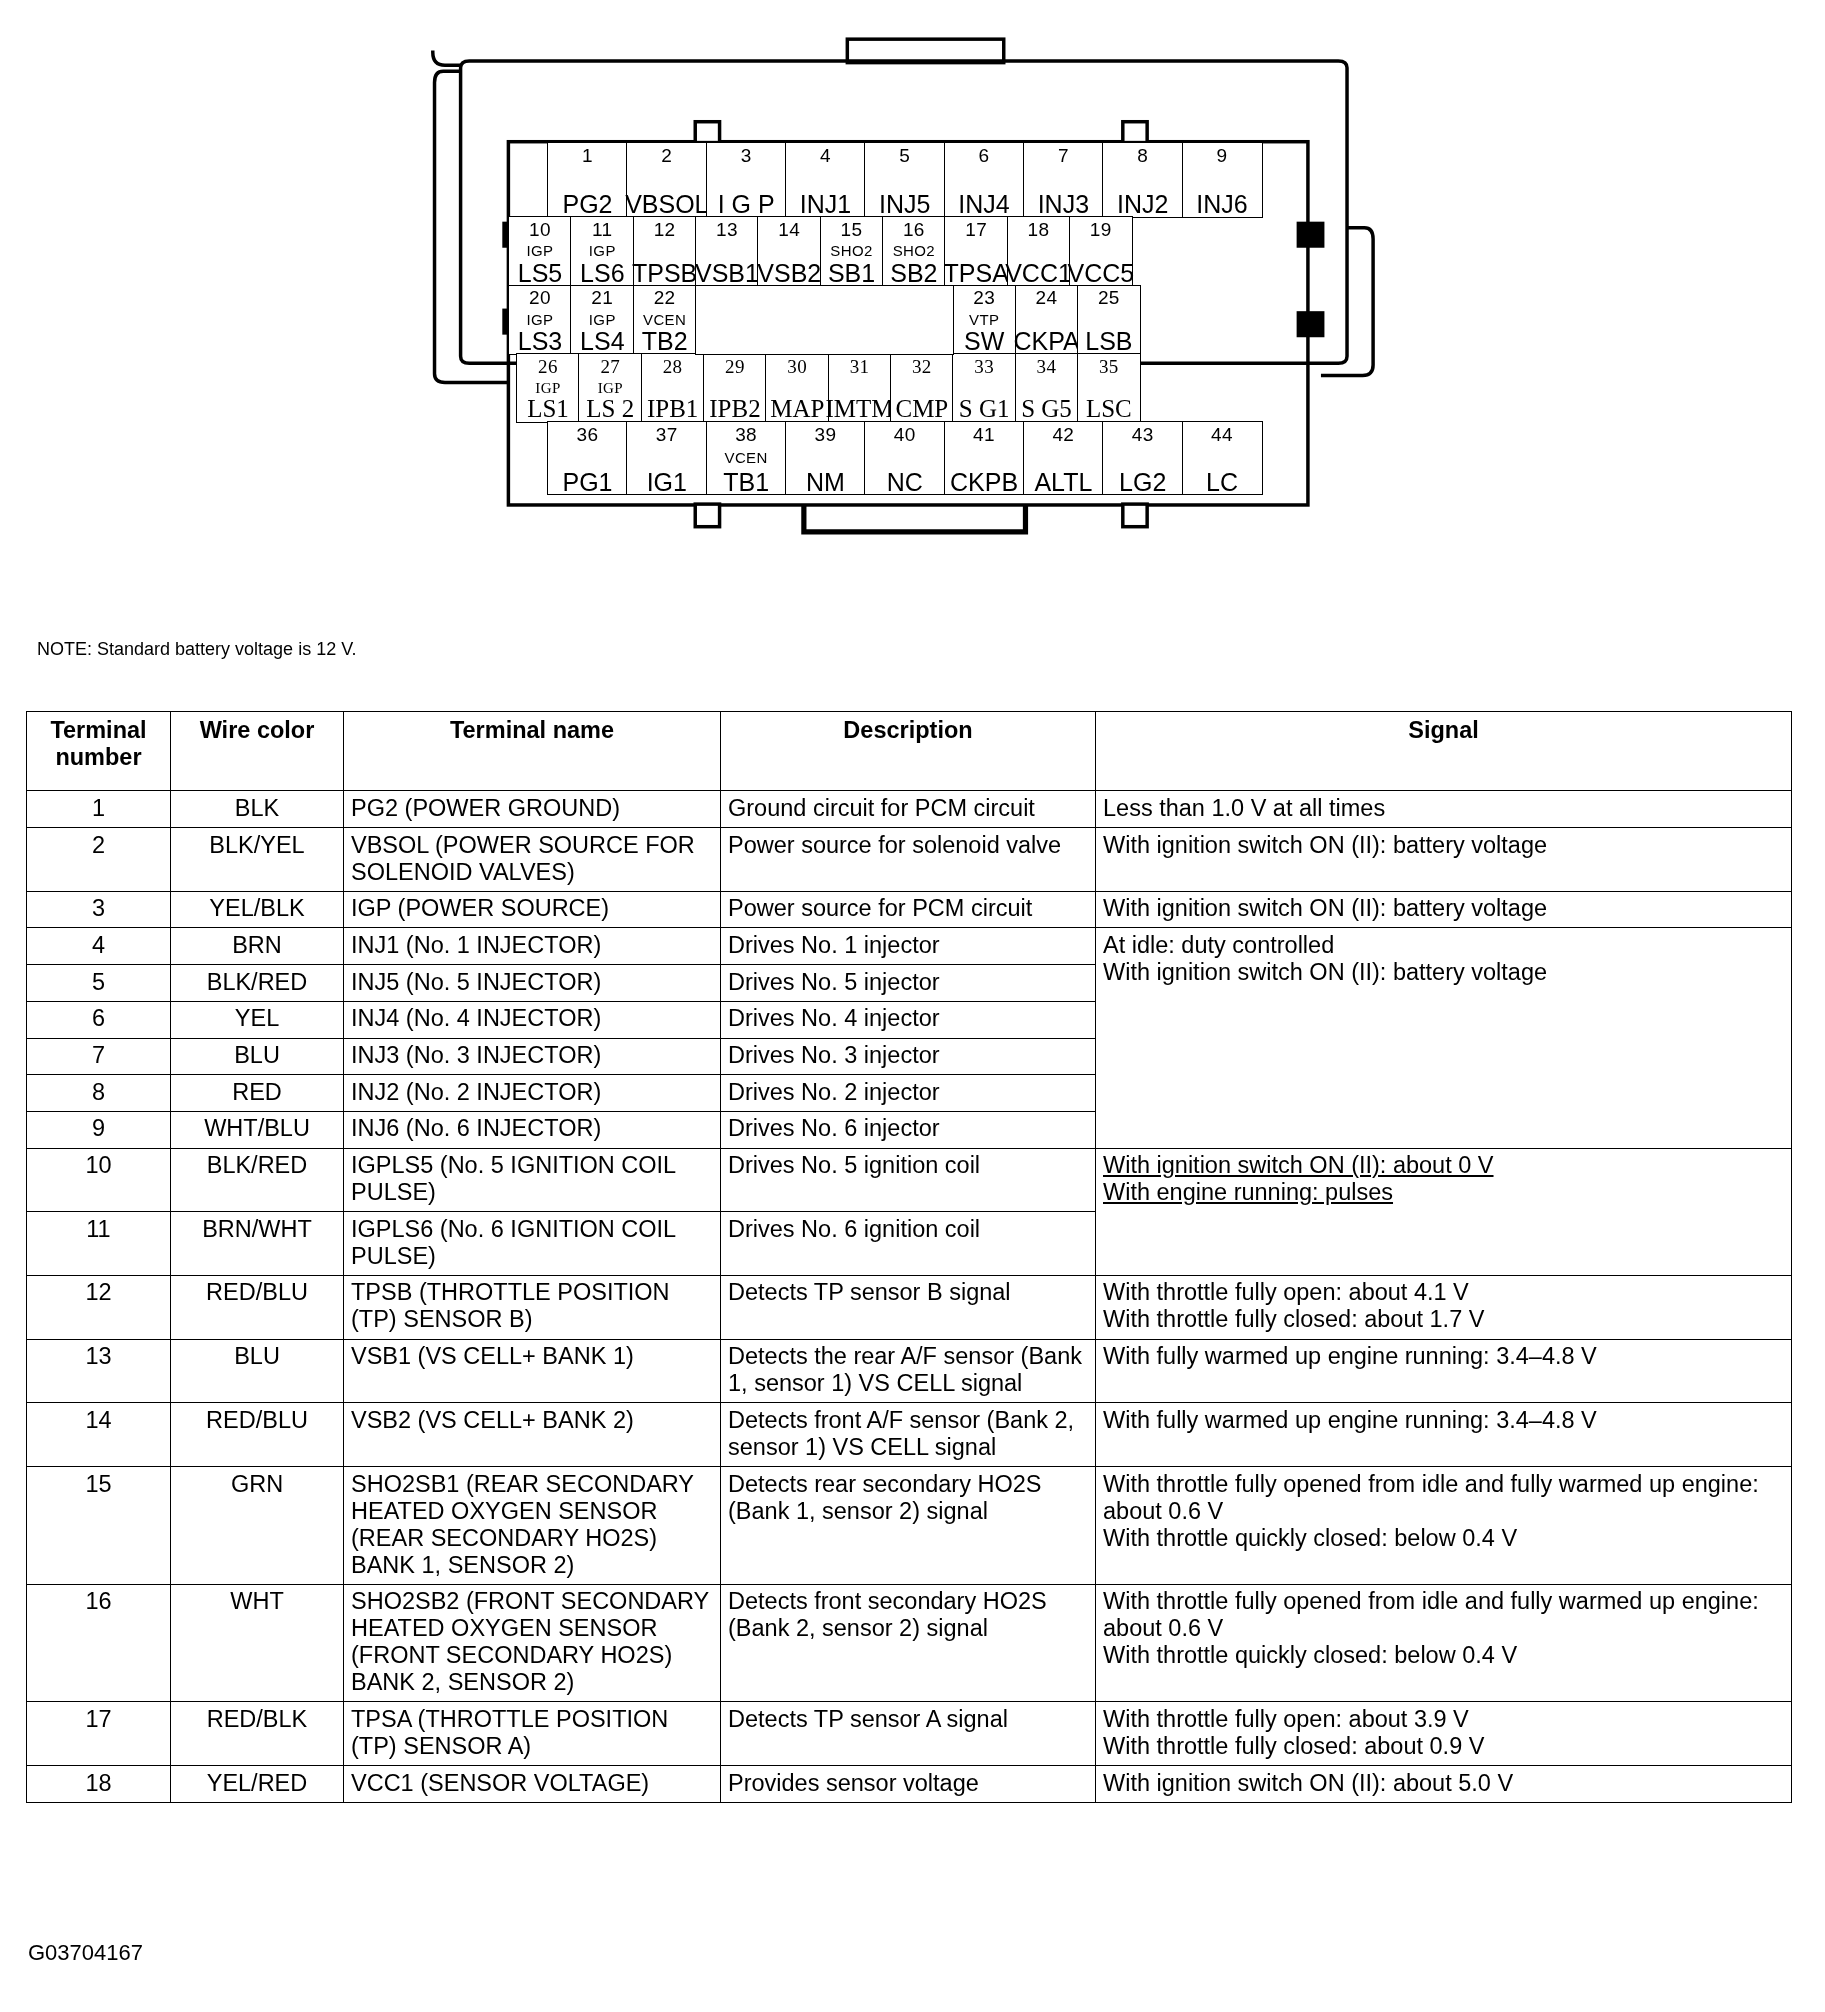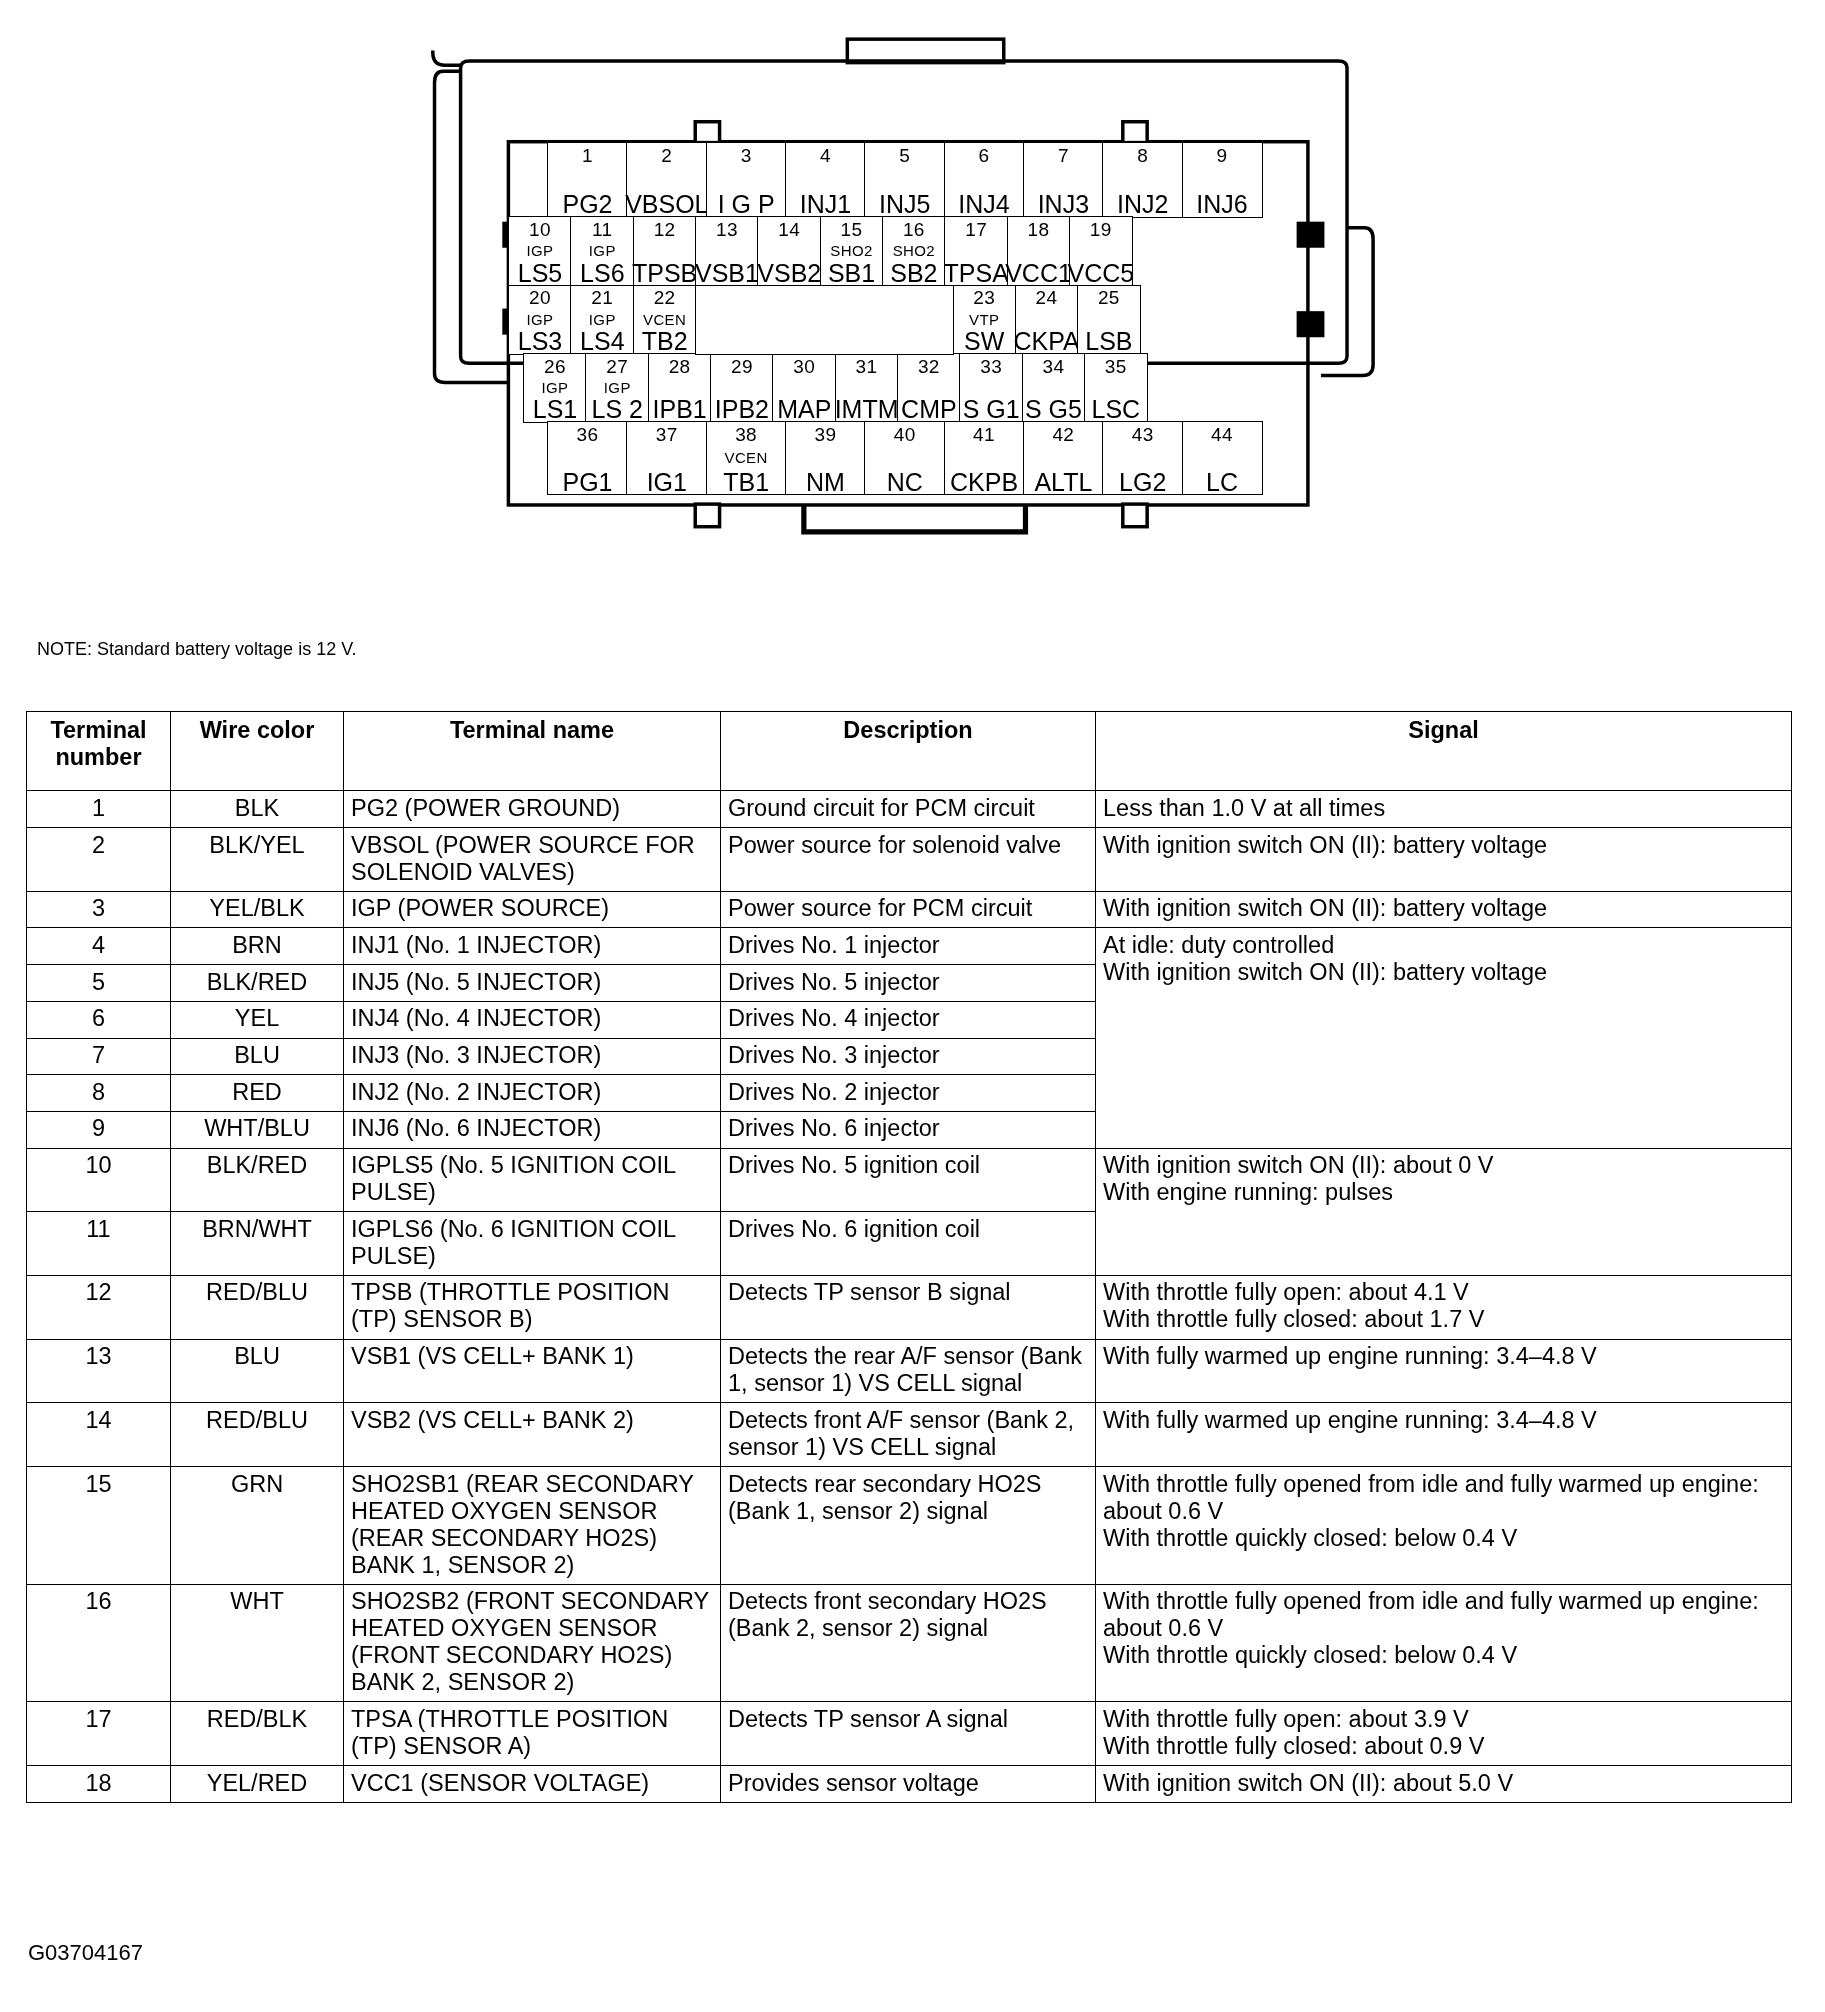--- a/index.html
+++ b/index.html
@@ -303,21 +303,21 @@
         <span class="lbl"></span>
         <span class="lbl2">CKPA</span>
       </div>
       <div class="pin">
         <span class="num">25</span>
         <span class="lbl"></span>
         <span class="lbl2">LSB</span>
       </div>
     </div>
 
-    <div class="pin-row row-d" style="margin-left:15px;">
+    <div class="pin-row row-d" style="margin-left:8px;font-family:Liberation Serif, serif;">
       <div class="pin">
         <span class="num">26</span>
         <span class="lbl">IGP</span>
         <span class="lbl2">LS1</span>
       </div>
       <div class="pin">
         <span class="num">27</span>
         <span class="lbl">IGP</span>
         <span class="lbl2">LS 2</span>
       </div>
@@ -477,21 +477,21 @@
         <td class="c-num">9</td>
         <td class="c-wire">WHT/BLU</td>
         <td class="c-name">INJ6 (No. 6 INJECTOR)</td>
         <td class="c-desc">Drives No. 6 injector</td>
       </tr>
       <tr>
         <td class="c-num">10</td>
         <td class="c-wire">BLK/RED</td>
         <td class="c-name">IGPLS5 (No. 5 IGNITION COIL PULSE)</td>
         <td class="c-desc">Drives No. 5 ignition coil</td>
-        <td class="c-sig" rowspan="2" style="white-space: pre-line;">With ignition switch ON (II): about 0 V
+        <td class="c-sig" rowspan="2" style="white-space: pre-line; text-decoration: underline;">With ignition switch ON (II): about 0 V
 With engine running: pulses</td>
       </tr>
       <tr>
         <td class="c-num">11</td>
         <td class="c-wire">BRN/WHT</td>
         <td class="c-name">IGPLS6 (No. 6 IGNITION COIL PULSE)</td>
         <td class="c-desc">Drives No. 6 ignition coil</td>
       </tr>
       <tr>
         <td class="c-num">12</td>

